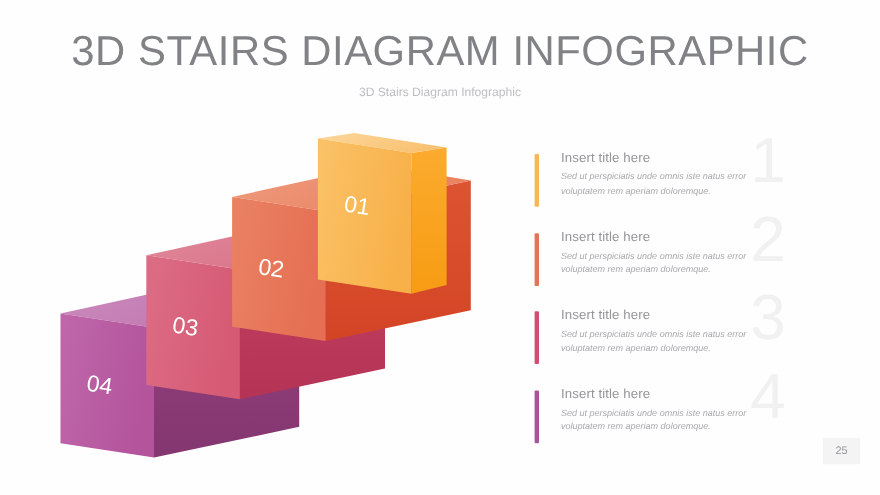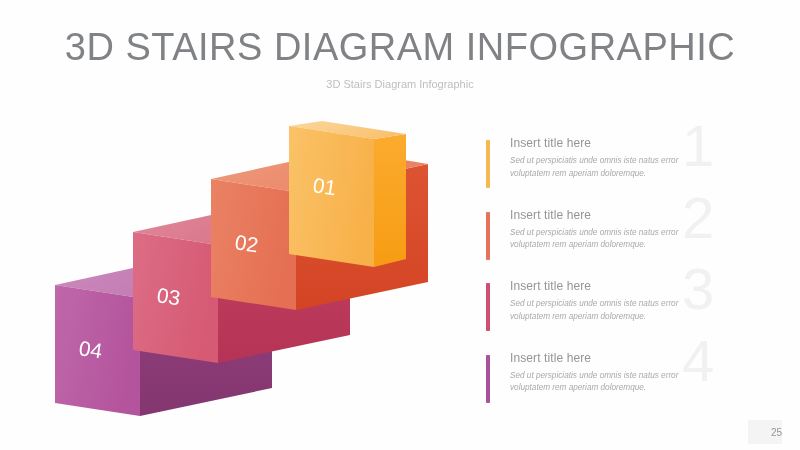--- a/index.html
+++ b/index.html
@@ -116,27 +116,27 @@
     color: #f1f1f2;
     font-weight: 300;
     line-height: 1;
     user-select: none;
   }
 
   
   .pagebox {
     position: absolute;
     right: 18px;
-    bottom: 6px;
+    bottom: 28px;
     width: 34px;
     height: 24px;
     background: #f4f4f4;
     display: flex;
     align-items: center;
-    justify-content: flex-end;
+    justify-content: center;
     margin-top: 30px;
   }
   .pagenum {
     font-size: 10px;
     color: #939598;
   }
 </style>
 </head>
 <body>
 

